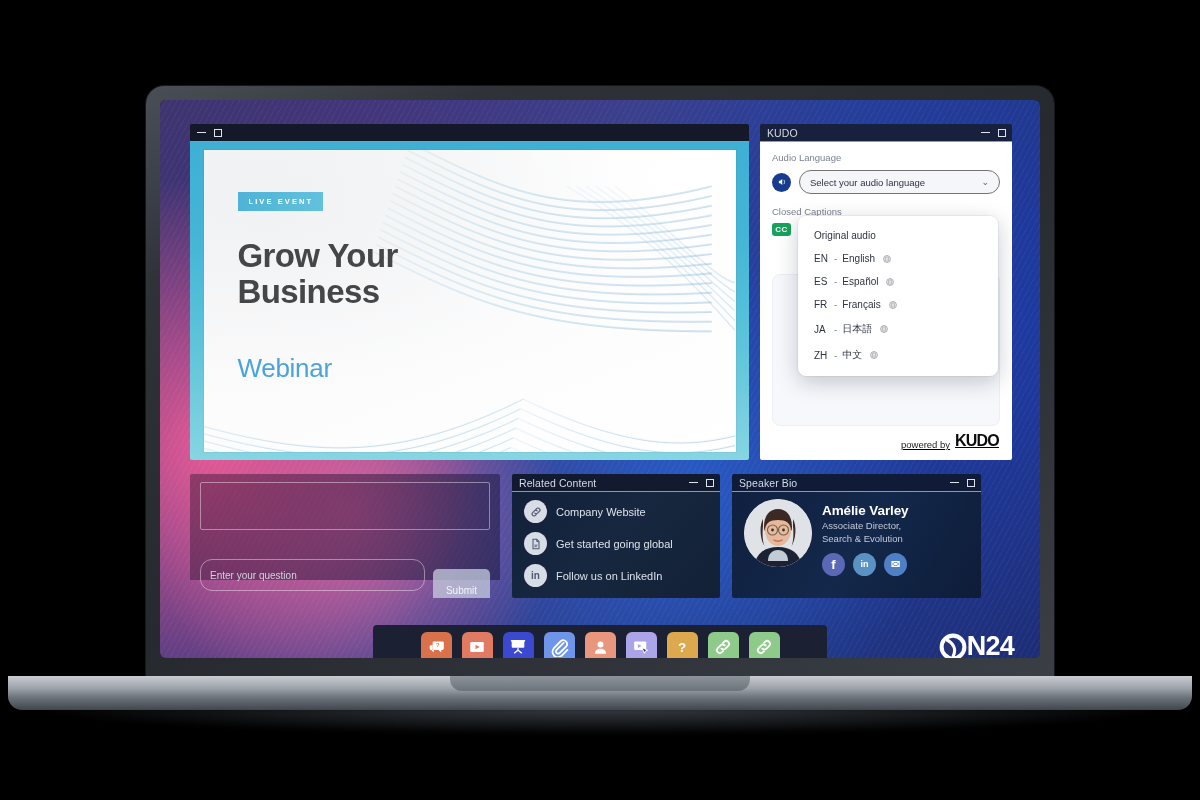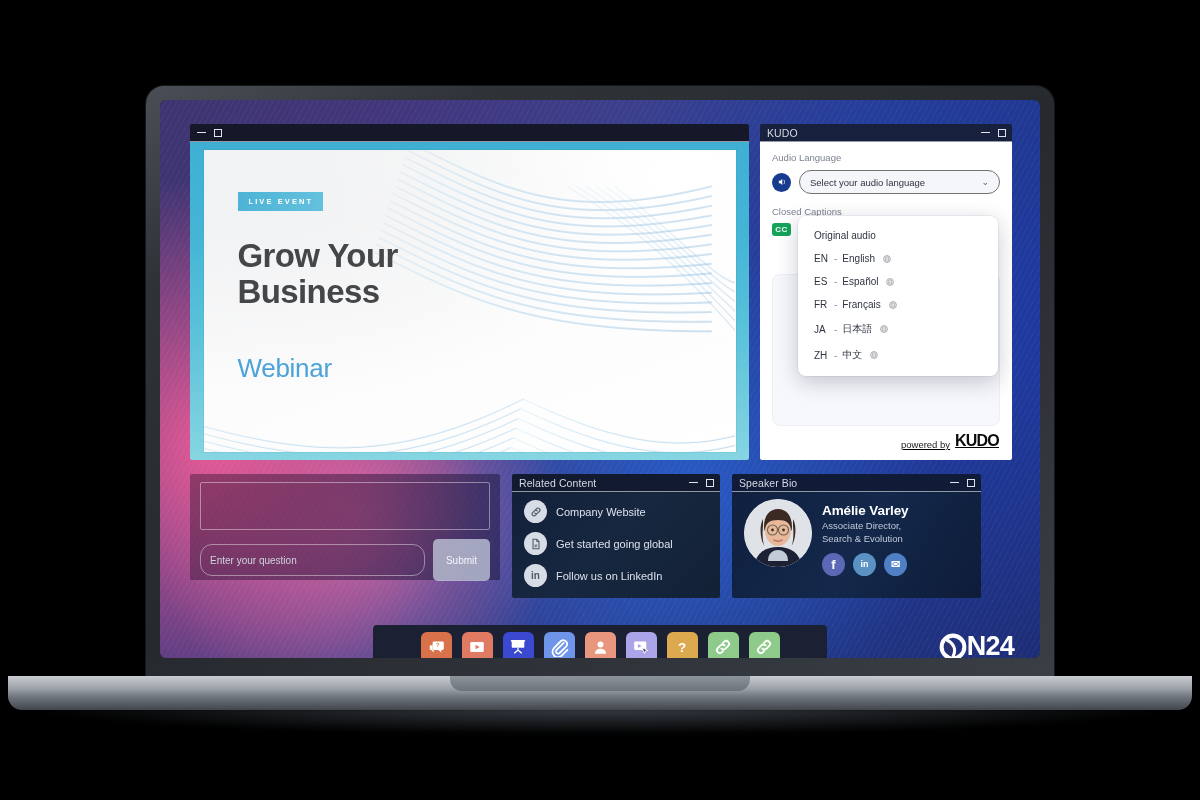--- a/index.html
+++ b/index.html
@@ -170,21 +170,21 @@
     height:48px; border:1px solid rgba(255,255,255,.42); border-radius:2px;
   }
   .ask-row{ display:flex; gap:8px; margin-top:9px; align-items:center; }
   .ask-input{
     flex:1; height:32px; border:1px solid rgba(255,255,255,.42); border-radius:12px;
     display:flex; align-items:center; padding:15px 9px; font-size:10px; color:#cfd3de;
   }
   .submit-btn{
     width:57px; height:42px; border-radius:5px; background:rgba(203,211,226,.72);
     display:flex; align-items:center; justify-content:center;
-    font-size:10px; color:#f2f4f9;
+    font-size:10px; color:#f2f4f9;margin-top:30px;
   }
 
   
   #related-panel{ left:352px; top:374px; width:208px; height:124px; }
   #related-panel .panel-bar{ background:#111a2f; }
   .related-body{
     height:106px; padding:8px 0 0 12px;
     background: linear-gradient(135deg,#13203a 0%, #16273f 45%, #132136 100%);
   }
   .rc-item{ display:flex; align-items:center; gap:9px; margin-bottom:9px; }

